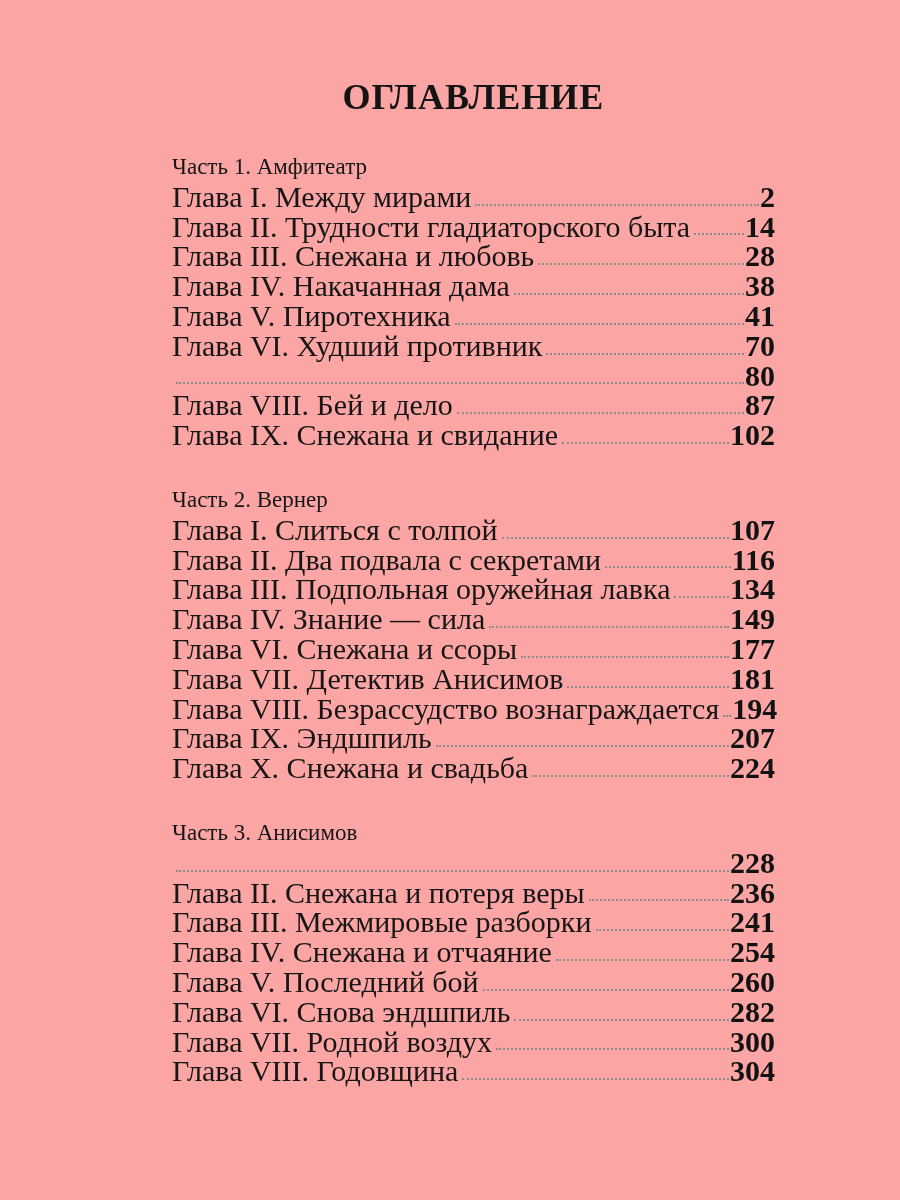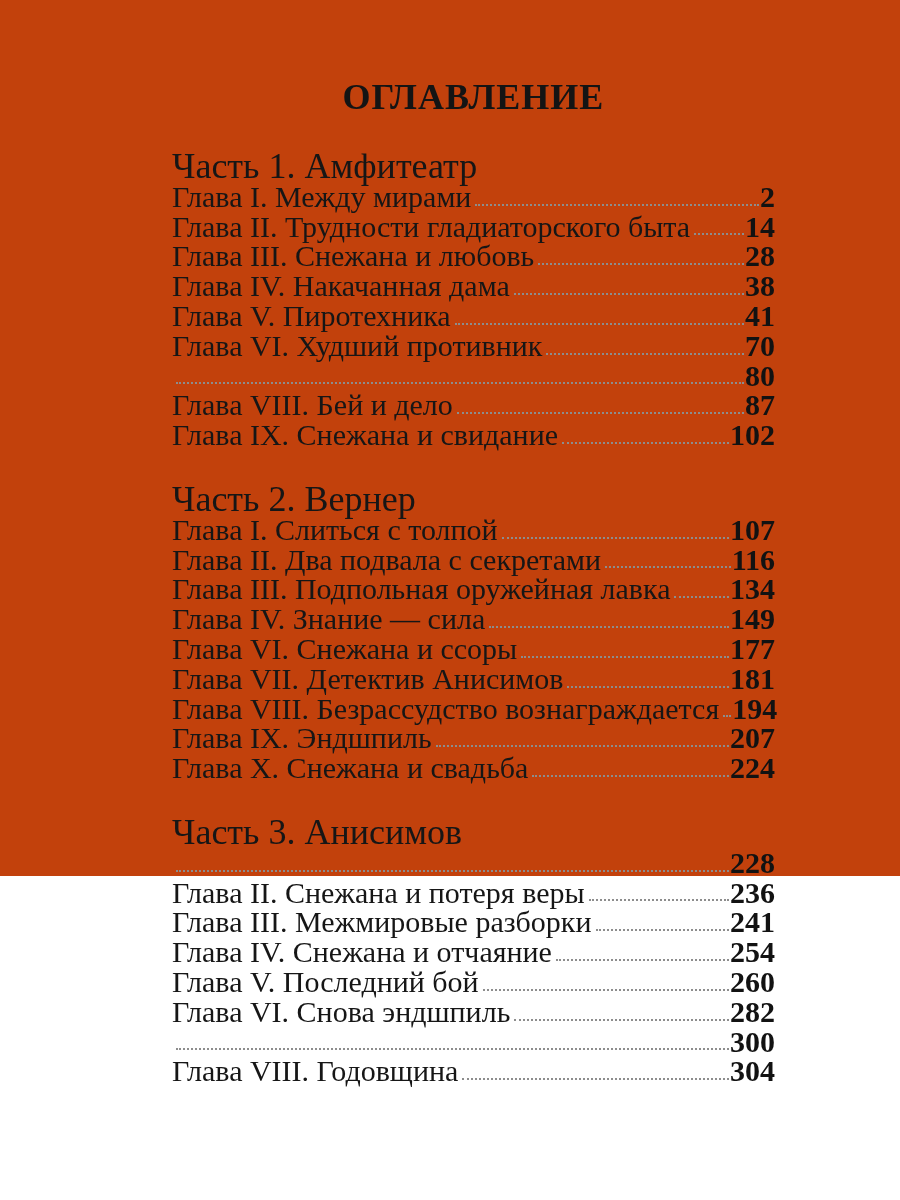--- a/index.html
+++ b/index.html
@@ -10,41 +10,41 @@
   body {
     width: 900px;
     height: 1200px;
     overflow: hidden;
     font-family: "Liberation Serif", "DejaVu Serif", serif;
     color: #161616;
   }
   .page {
     box-sizing: border-box;
     width: 900px;
-    height: 876px;
+    height: 1200px;
     padding: 76px 125px 0 172px;
-    background: #c2410c;
+    background: #fca5a5;
   }
   .toc-title {
     margin: 0 0 34px 0;
     text-align: center;
     font-size: 36px;
     line-height: 42px;
     font-weight: bold;
     letter-spacing: 1px;
     color: #141414;
   }
   .toc-section {
     margin: 0 0 35px 0;
   }
   .toc-section:last-child {
     margin-bottom: 10px;
   }
   .section-heading {
-    font-size: 36px;
+    font-size: 23px;
     line-height: 29.8px;
     white-space: nowrap;
   }
   .toc-row {
     display: flex;
     align-items: flex-end;
     font-size: 30px;
     line-height: 29.8px;
   }
   .entry-label {
@@ -198,20 +198,21 @@
         <span class="entry-label">Глава V. Последний бой</span>
         <span class="dot-leader"></span>
         <span class="entry-page">260</span>
       </div>
     <div class="toc-row">
         <span class="entry-label">Глава VI. Снова эндшпиль</span>
         <span class="dot-leader"></span>
         <span class="entry-page">282</span>
       </div>
     <div class="toc-row">
+        <span class="entry-label">Глава VII. Родной воздух</span>
         <span class="dot-leader"></span>
         <span class="entry-page">300</span>
       </div>
     <div class="toc-row">
         <span class="entry-label">Глава VIII. Годовщина</span>
         <span class="dot-leader"></span>
         <span class="entry-page">304</span>
       </div>
   </div>
 

